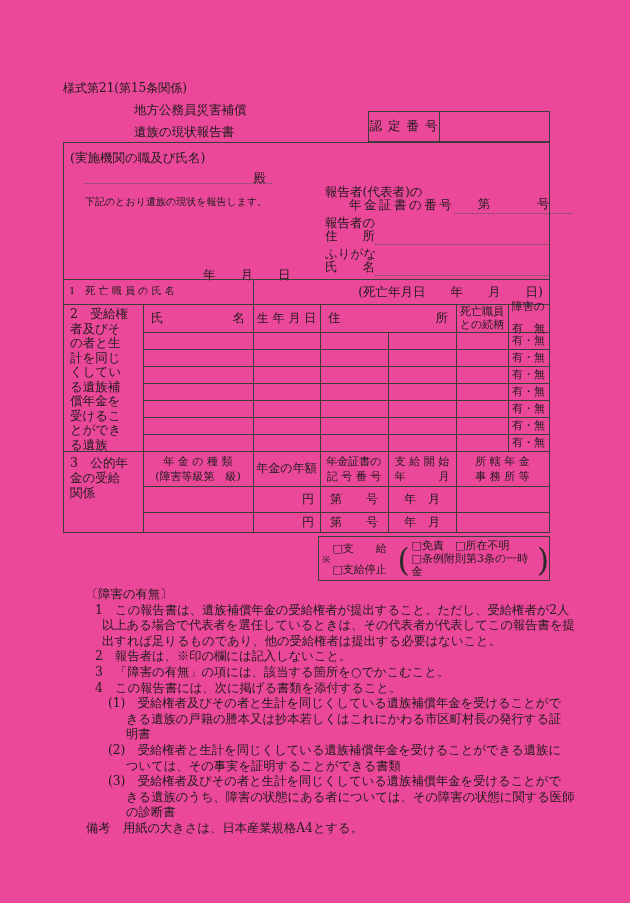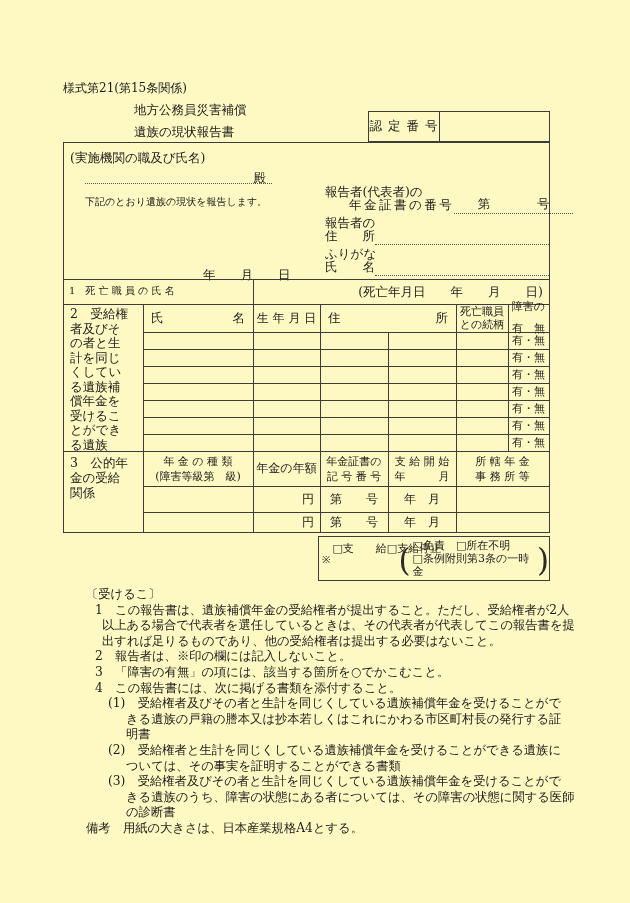--- a/index.html
+++ b/index.html
@@ -1,16 +1,16 @@
 <!DOCTYPE html>
 <html><head>
 <meta charset="utf-8">
 <style>
   html,body{margin:0;padding:0;background:#e8e8e8;}
-  .page{position:relative;width:630px;height:903px;background:#fef9c3;margin:0 auto;
+  .page{position:relative;width:630px;height:903px;background:#ec4899;margin:0 auto;
         font-family:"DejaVu Serif","Liberation Serif",serif;color:#1b1b1b;overflow:hidden;}
   .a{position:absolute;}
   .pre{white-space:pre-line;}
   .nw{white-space:nowrap;}
   .line{position:absolute;background:#3c3c3c;}
   .hl{height:1px;}
   .vl{width:1px;}
   .cen{display:flex;align-items:center;justify-content:center;text-align:center;}
   .between{display:flex;align-items:center;justify-content:space-between;}
   .dotrow{display:flex;align-items:flex-end;}
@@ -136,33 +136,33 @@
     <div class="a cen f120" style="left:256px;top:343px;width:68px;height:26px;">第　　号</div>
     <div class="a cen f120" style="left:324px;top:343px;width:68px;height:26px;">年　月</div>
 
     <div class="a f120" style="left:189px;top:369px;width:61px;height:20px;line-height:20px;text-align:right;">円</div>
     <div class="a cen f120" style="left:256px;top:369px;width:68px;height:20px;">第　　号</div>
     <div class="a cen f120" style="left:324px;top:369px;width:68px;height:20px;">年　月</div>
   </div>
 
   <div class="box" style="left:318px;top:536px;width:232px;height:45px;display:flex;align-items:center;">
     <span class="f130" style="margin-left:3px;">※</span>
-    <span style="display:flex;flex-direction:row;justify-content:space-between;height:36px;margin-left:2px;width:66px;">
+    <span style="display:flex;flex-direction:column;justify-content:space-between;height:36px;margin-left:2px;width:66px;">
       <span class="f115 nw">□支　　給</span>
       <span class="f115 nw">□支給停止</span>
     </span>
     <span class="paren">(</span>
     <span class="pre f115" style="line-height:13.2px;width:127px;margin-left:2px;">□免責　□所在不明
 □条例附則第3条の一時
 金</span>
     <span class="paren">)</span>
   </div>
 
   <div class="a" style="left:0;top:587px;width:630px;">
-    <div class="noteln nh">〔受けるこ〕</div>
+    <div class="noteln nh">〔障害の有無〕</div>
     <div class="noteln n1">1　この報告書は、遺族補償年金の受給権者が提出すること。ただし、受給権者が2人</div>
     <div class="noteln nc">以上ある場合で代表者を選任しているときは、その代表者が代表してこの報告書を提</div>
     <div class="noteln nc">出すれば足りるものであり、他の受給権者は提出する必要はないこと。</div>
     <div class="noteln n1">2　報告者は、※印の欄には記入しないこと。</div>
     <div class="noteln n1">3　「障害の有無」の項には、該当する箇所を○でかこむこと。</div>
     <div class="noteln n1">4　この報告書には、次に掲げる書類を添付すること。</div>
     <div class="noteln ns">(1)　受給権者及びその者と生計を同じくしている遺族補償年金を受けることがで</div>
     <div class="noteln nsc">きる遺族の戸籍の謄本又は抄本若しくはこれにかわる市区町村長の発行する証</div>
     <div class="noteln nsc">明書</div>
     <div class="noteln ns">(2)　受給権者と生計を同じくしている遺族補償年金を受けることができる遺族に</div>

